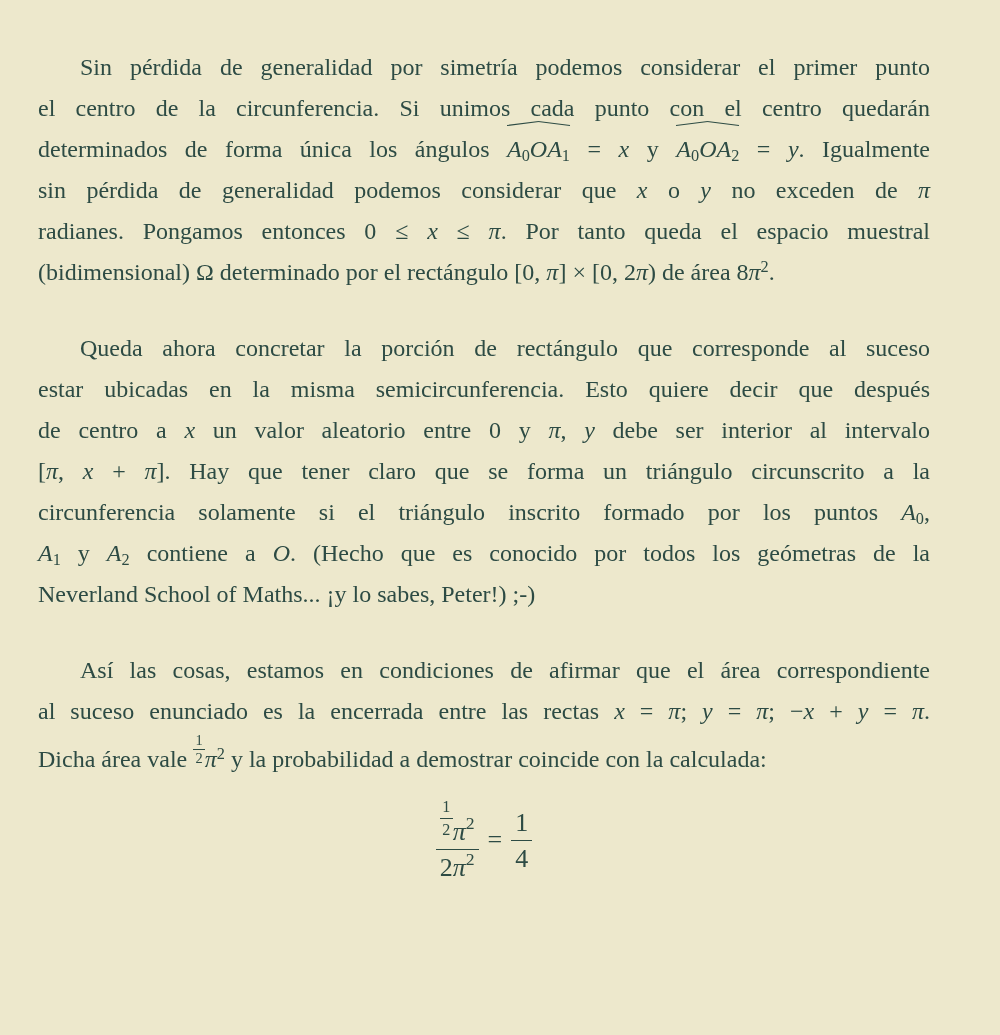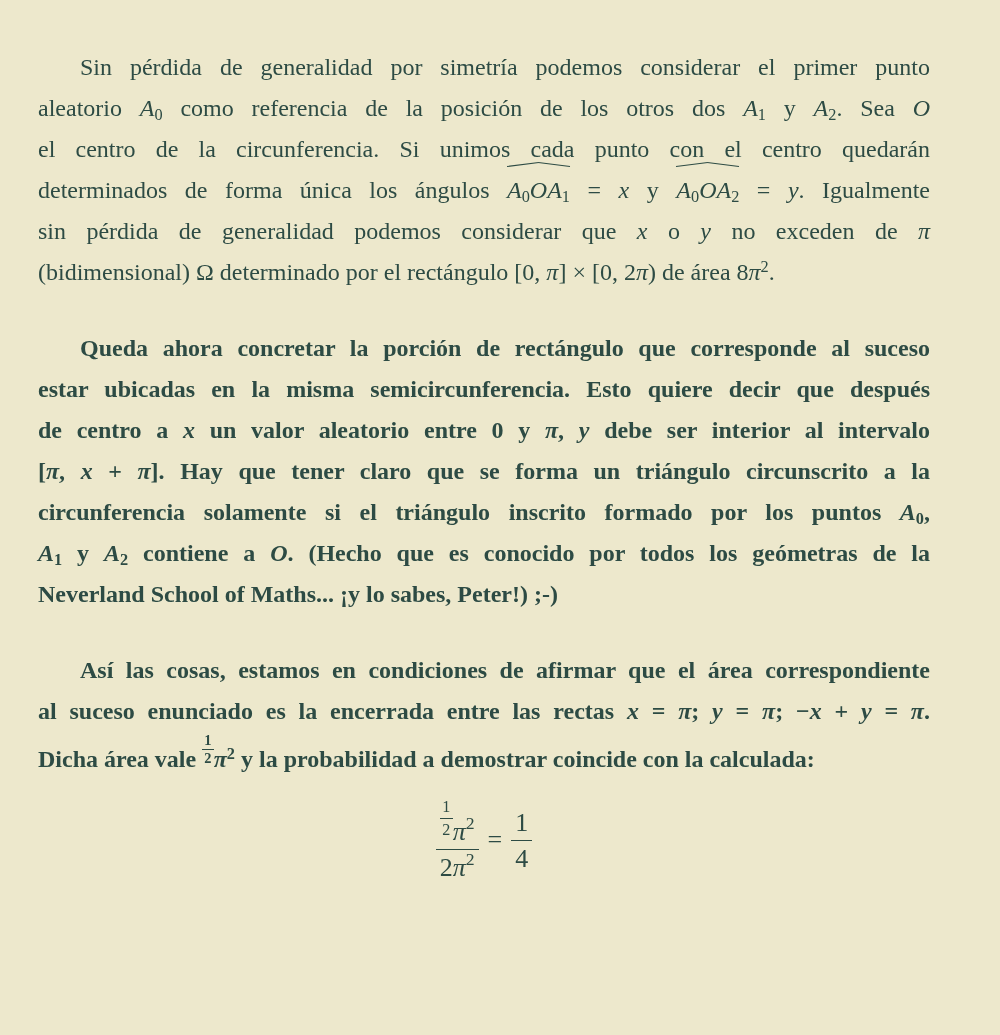--- a/index.html
+++ b/index.html
@@ -10,21 +10,21 @@
     color: #2d4b44;
     overflow: hidden;
   }
   .page {
     width: 1000px; height: 797px;
     box-sizing: border-box;
     padding: 47px 70px 0 38px;
   }
   .content { width: 892px; }
   .para { margin: 0; padding: 0; }
-  .para + .para { margin-top: 35px; font-weight: bold; }
+  .para + .para { margin-top: 35px; }
   .line {
     font-size: 24px;
     line-height: 41px;
     white-space: normal;
   }
   .line.just {
     text-align: justify;
     text-align-last: justify;
   }
   .line.indent { text-indent: 42px; }
@@ -81,24 +81,24 @@
   .formula .rm, .formula .mi { vertical-align: middle; }
   .formula .eq { display: inline-block; margin: 0 0.35em; vertical-align: middle; }
 </style>
 </head>
 <body style="background: rgb(237, 232, 204); color: rgb(45, 75, 68);">
 
 <div class="page">
   <div class="content" id="content">
       <div class="para">
         <div class="line just indent"><span class="rm">Sin pérdida de generalidad por simetría podemos considerar el primer punto</span></div>
-        <div class="line just"><span class="rm">aleatorio </span><span class="mi">A</span><sub>0</sub><span class="rm"> como referencia de la posición de los otros dos </span><span class="mi">A</span><sub>1</sub><span class="rm"> y </span><span class="mi">A</span><sub>2</sub><span class="rm">. Sea </span><span class="mi">O</span></div>
         <div class="line just"><span class="rm">el centro de la circunferencia. Si unimos cada punto con el centro quedarán</span></div>
         <div class="line just"><span class="rm">determinados de forma única los ángulos </span><span class="hat"><span class="mi">A</span><sub>0</sub><span class="mi">OA</span><sub>1</sub></span><span class="rm"> = </span><span class="mi">x</span><span class="rm"> y </span><span class="hat"><span class="mi">A</span><sub>0</sub><span class="mi">OA</span><sub>2</sub></span><span class="rm"> = </span><span class="mi">y</span><span class="rm">. Igualmente</span></div>
         <div class="line just"><span class="rm">sin pérdida de generalidad podemos considerar que </span><span class="mi">x</span><span class="rm"> o </span><span class="mi">y</span><span class="rm"> no exceden de </span><span class="mi">π</span></div>
+        <div class="line just"><span class="rm">radianes. Pongamos entonces 0 ≤ </span><span class="mi">x</span><span class="rm"> ≤ </span><span class="mi">π</span><span class="rm">. Por tanto queda el espacio muestral</span></div>
         <div class="line"><span class="rm">(bidimensional) Ω determinado por el rectángulo [0, </span><span class="mi">π</span><span class="rm">] × [0, 2</span><span class="mi">π</span><span class="rm">) de área 8</span><span class="mi">π</span><sup>2</sup><span class="rm">.</span></div>
       </div>
       <div class="para">
         <div class="line just indent"><span class="rm">Queda ahora concretar la porción de rectángulo que corresponde al suceso</span></div>
         <div class="line just"><span class="rm">estar ubicadas en la misma semicircunferencia. Esto quiere decir que después</span></div>
         <div class="line just"><span class="rm">de centro a </span><span class="mi">x</span><span class="rm"> un valor aleatorio entre 0 y </span><span class="mi">π</span><span class="rm">, </span><span class="mi">y</span><span class="rm"> debe ser interior al intervalo</span></div>
         <div class="line just"><span class="rm">[</span><span class="mi">π</span><span class="rm">, </span><span class="mi">x</span><span class="rm"> + </span><span class="mi">π</span><span class="rm">]. Hay que tener claro que se forma un triángulo circunscrito a la</span></div>
         <div class="line just"><span class="rm">circunferencia solamente si el triángulo inscrito formado por los puntos </span><span class="mi">A</span><sub>0</sub><span class="rm">,</span></div>
         <div class="line just"><span class="mi">A</span><sub>1</sub><span class="rm"> y </span><span class="mi">A</span><sub>2</sub><span class="rm"> contiene a </span><span class="mi">O</span><span class="rm">. (Hecho que es conocido por todos los geómetras de la</span></div>
         <div class="line"><span class="rm">Neverland School of Maths... ¡y lo sabes, Peter!) ;-)</span></div>

